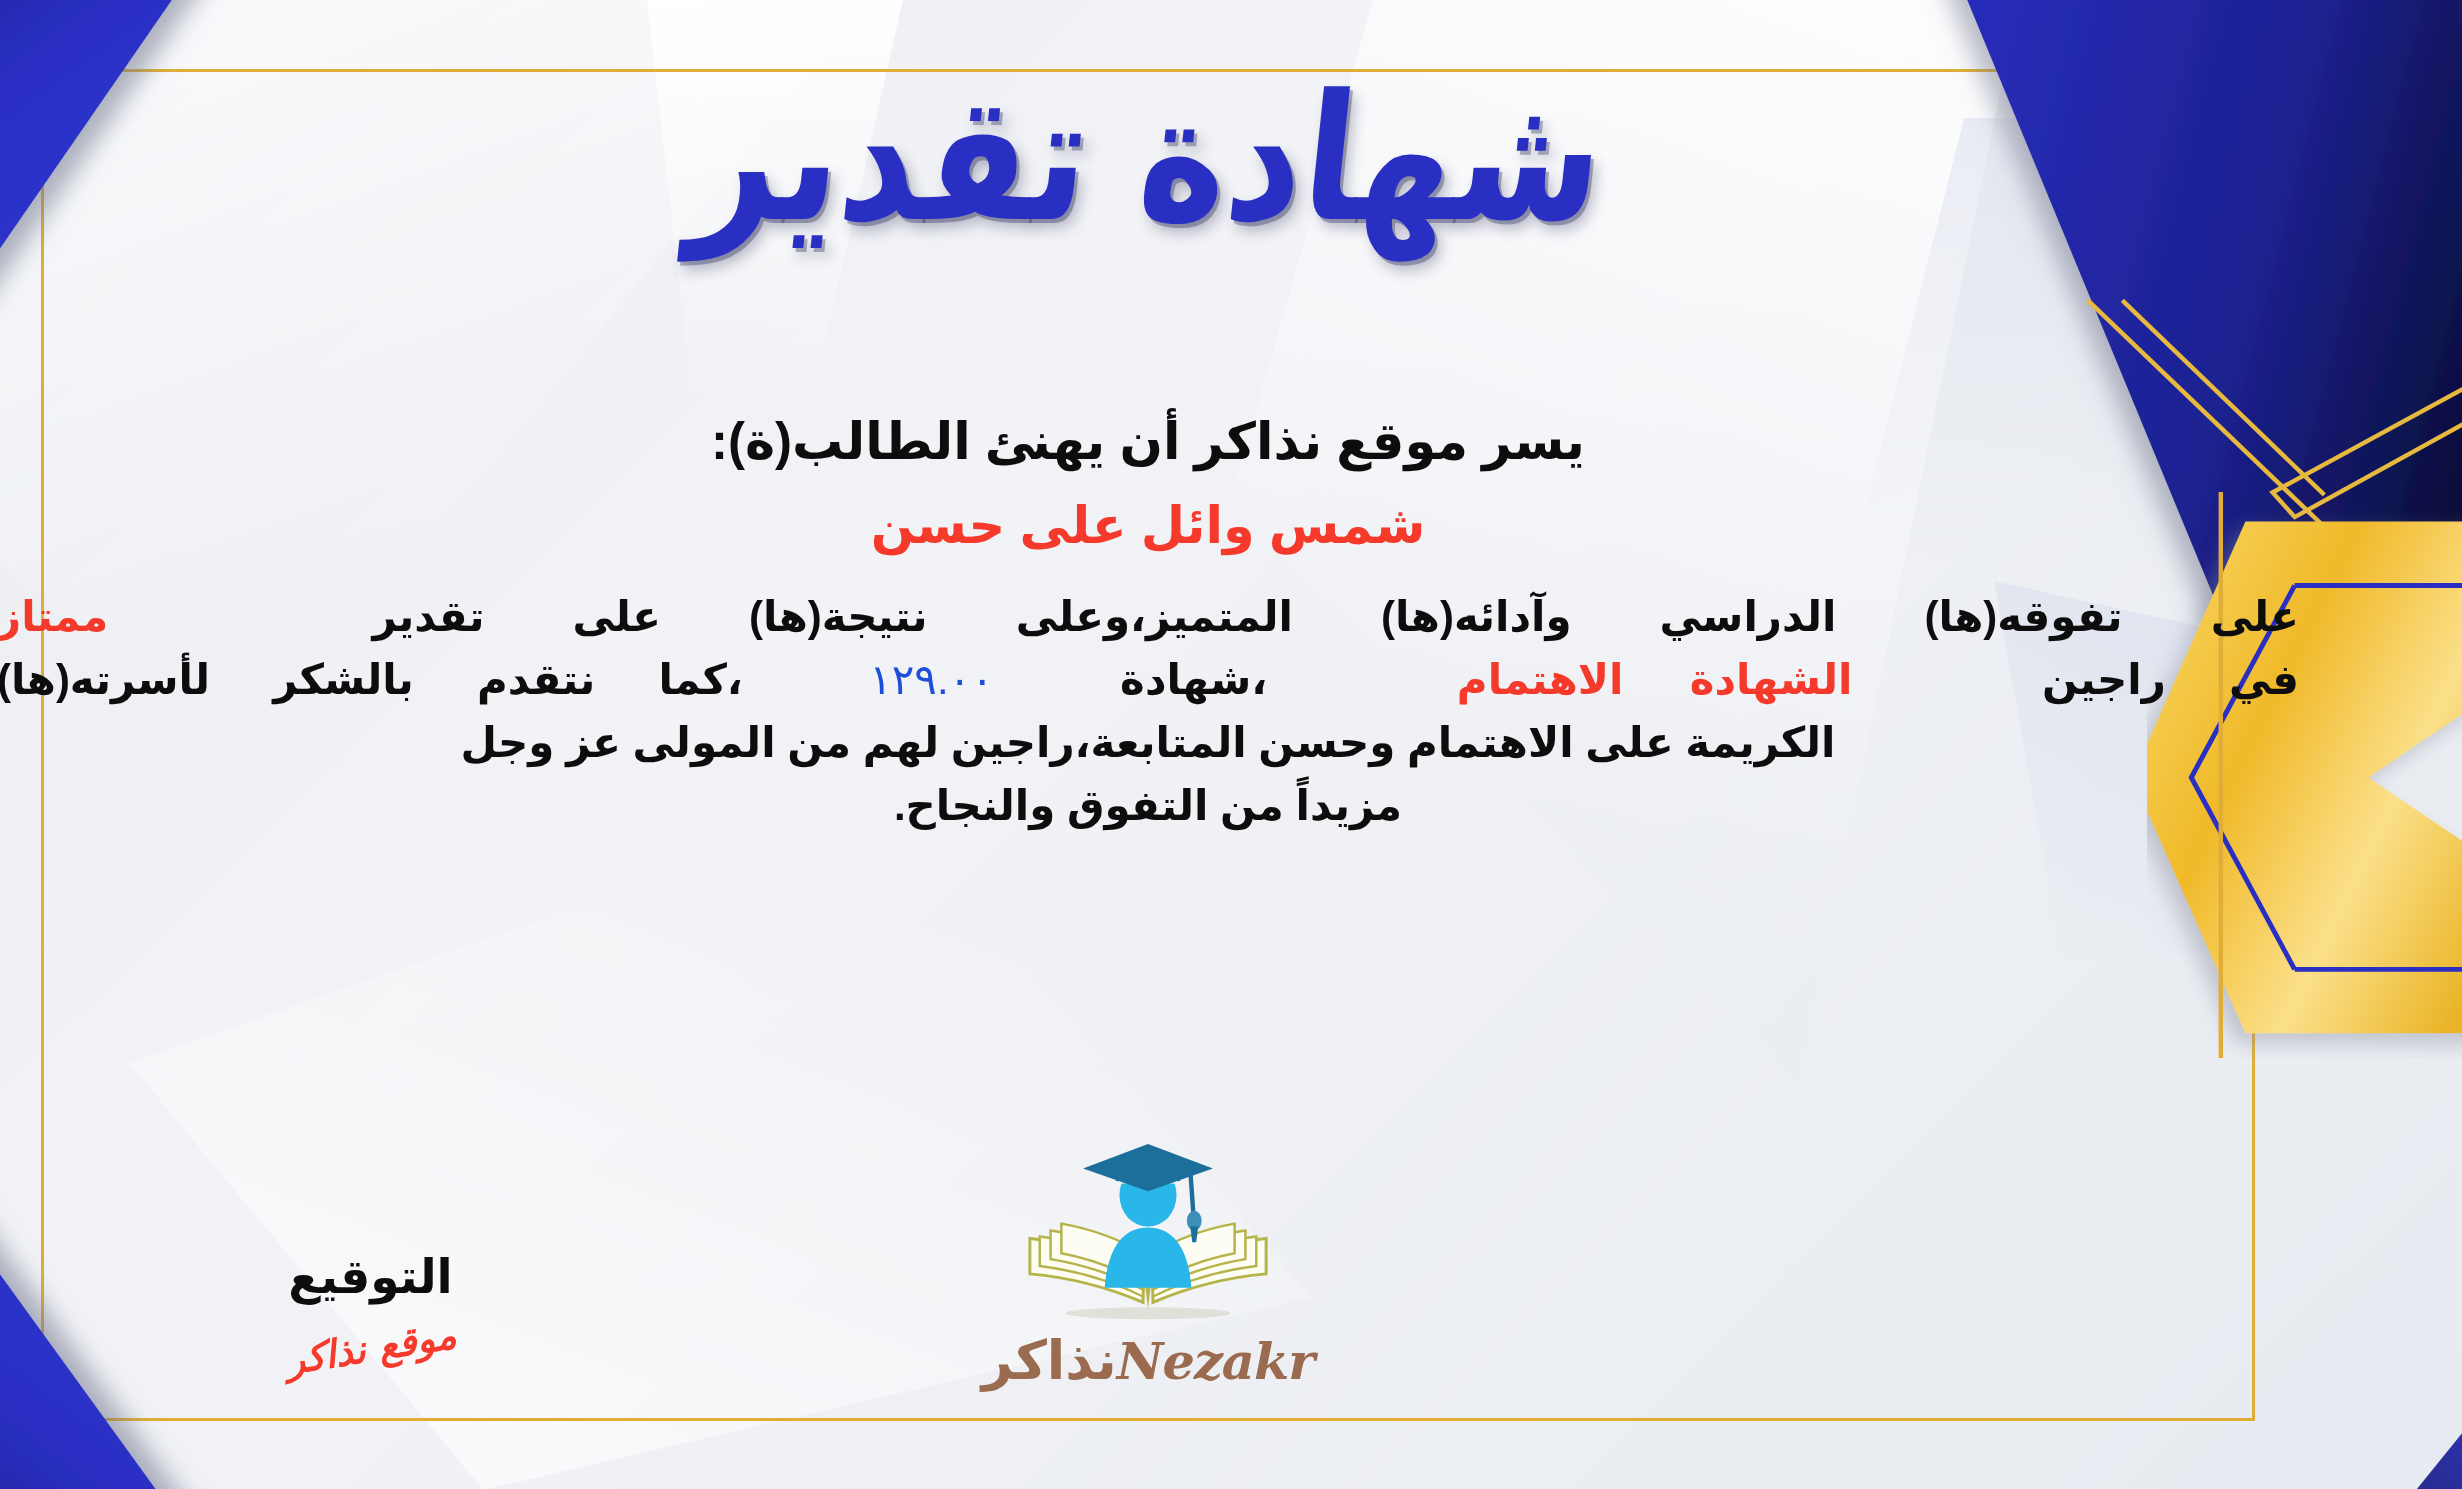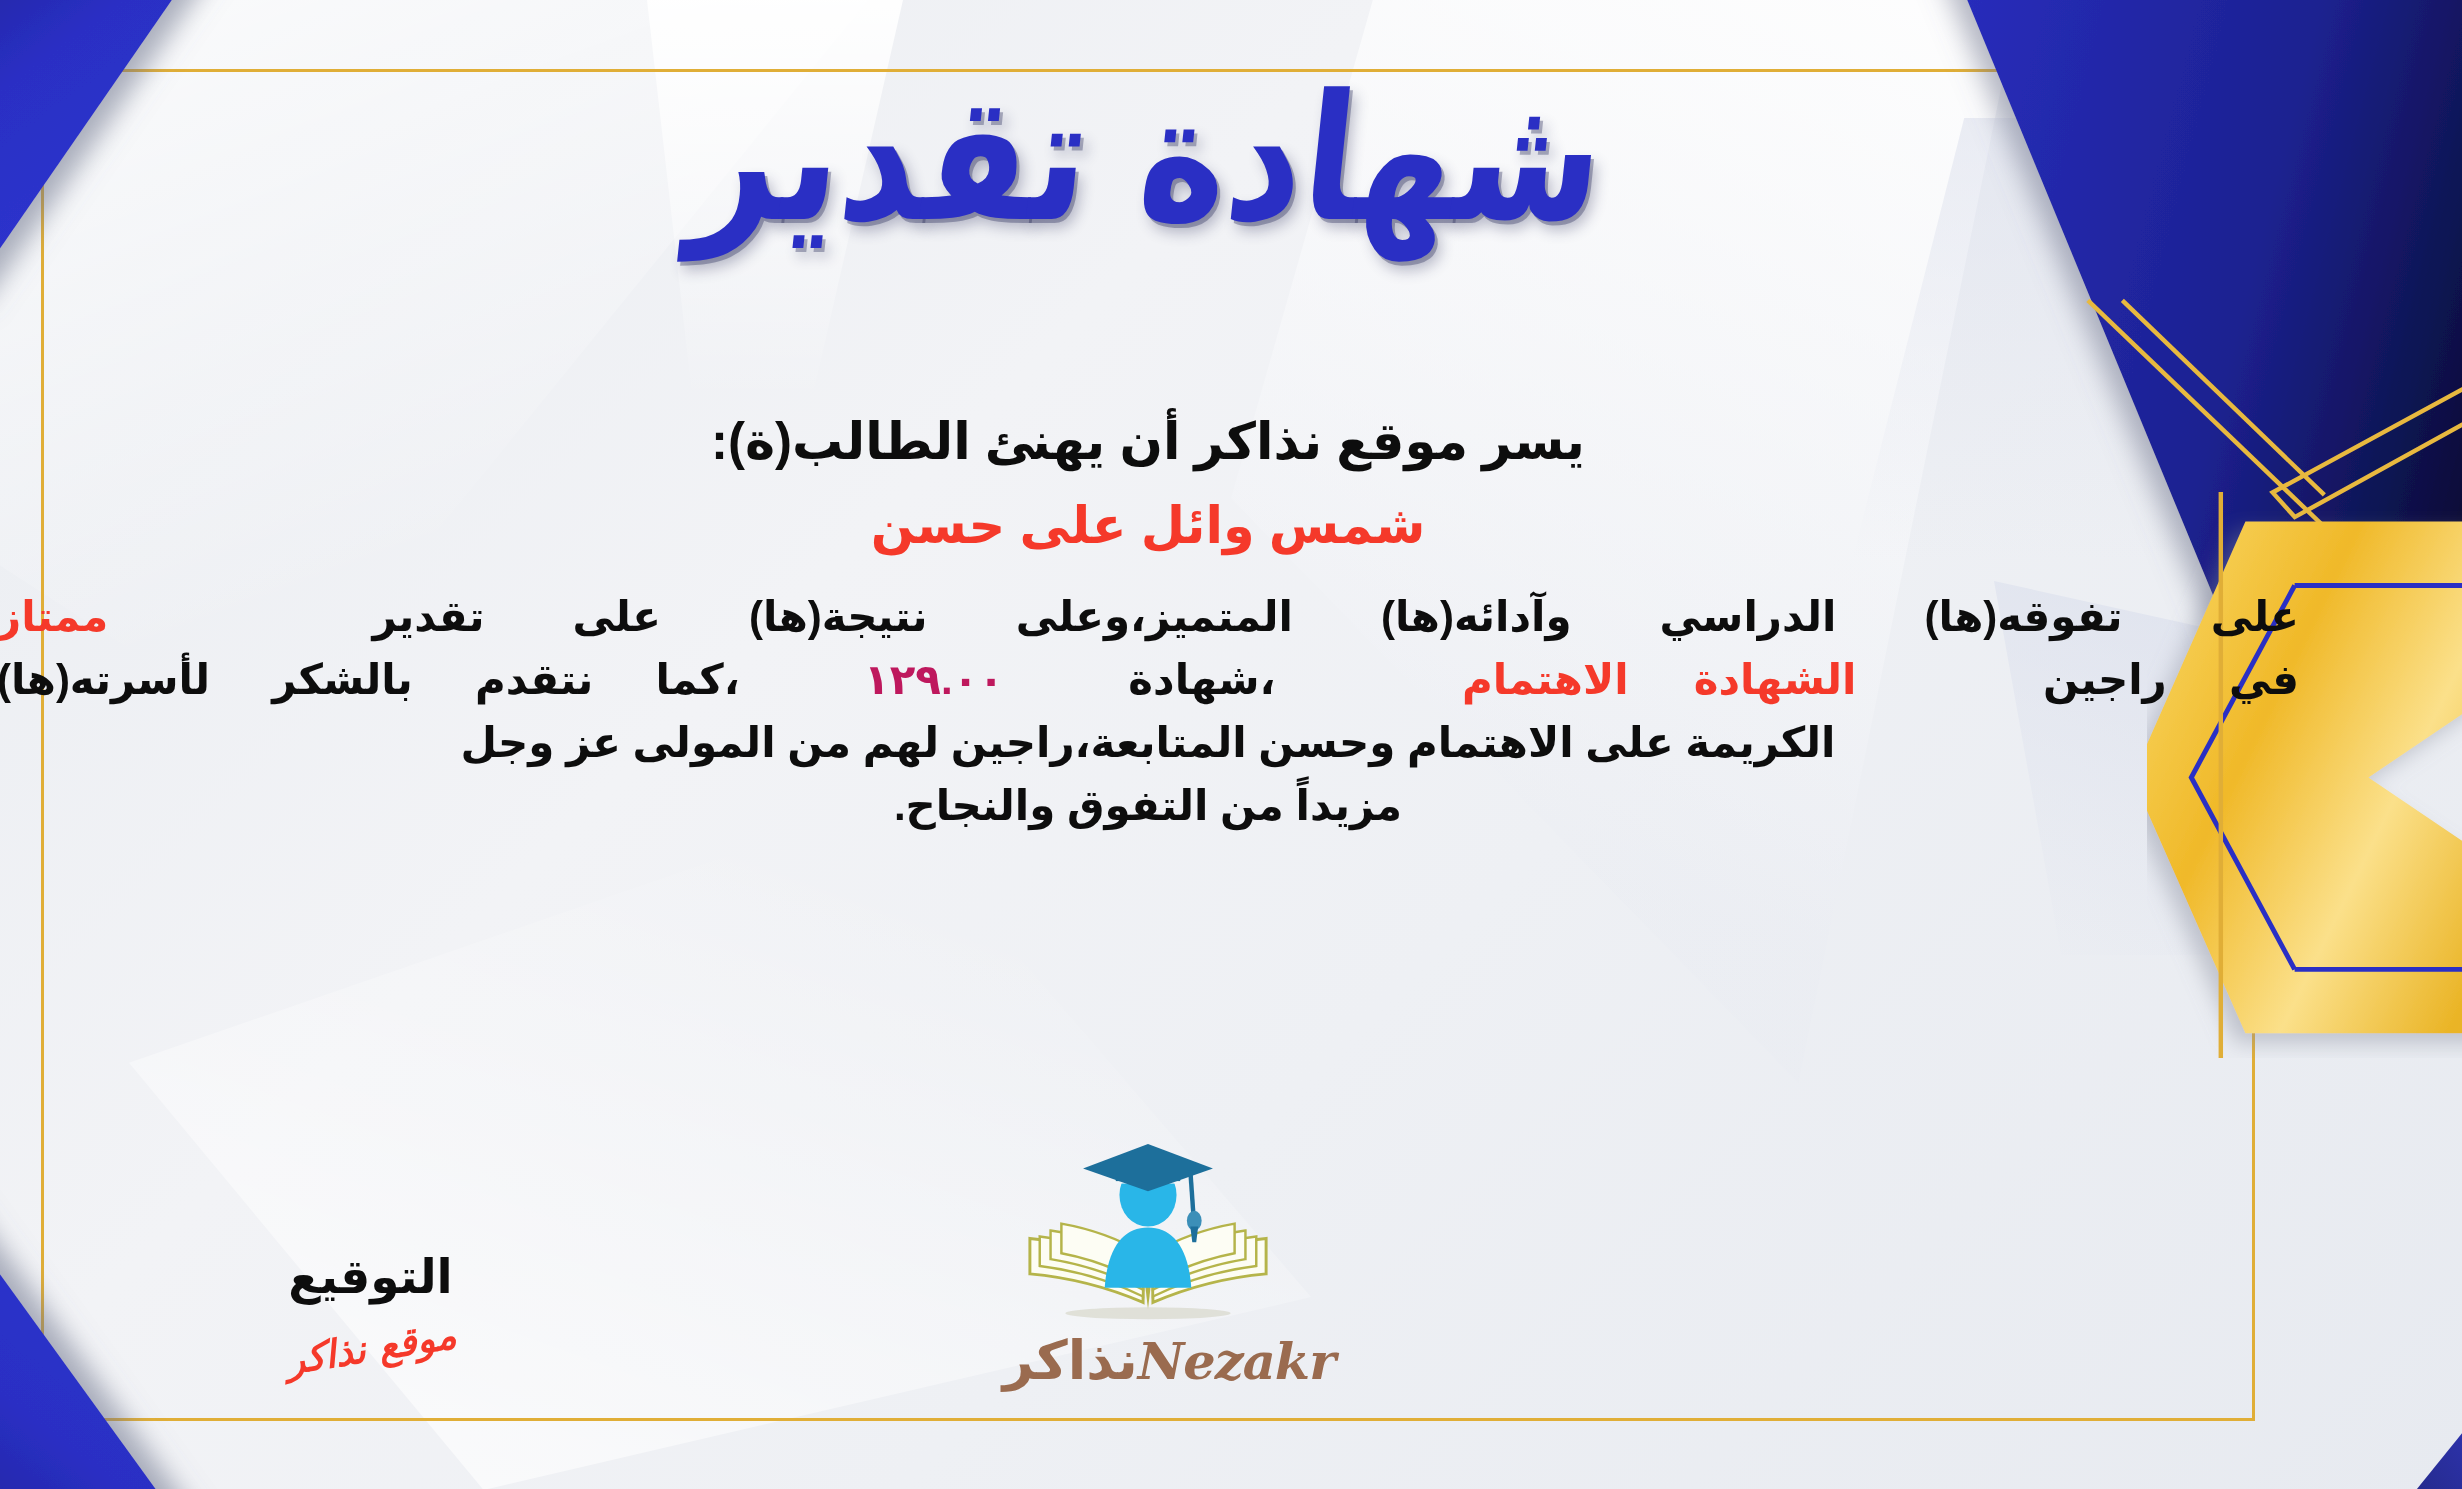--- a/index.html
+++ b/index.html
@@ -132,22 +132,22 @@
     text-align-last: justify;
     white-space: nowrap;
   }
   .para .centered { display: block; text-align: center; }
   .hl {
     color: #f5392a;
     font-family: "DejaVu Sans", "Liberation Sans", sans-serif;
     font-weight: 700;
   }
   .hl-num {
-    color: #be185d;
-    font-weight: 700;
+    color: #1d4ed8;
+    font-weight: 400;
     letter-spacing: 1px;
   }
 
   
   .sig-block {
     position: absolute;
     bottom: 120px;
     left: 384px;
     width: 305px;
     text-align: center;
@@ -170,21 +170,21 @@
     letter-spacing: -1px;
   }
 
   
   .logo-block {
     position: absolute;
     bottom: 98px;
     left: 50%;
     transform: translateX(-50%);
     width: 374px;
-    text-align: right;
+    text-align: center;
   }
   .logo-mark { display: block; margin: 0 auto; }
   .logo-word {
     margin-top: 2px;
     font-family: "DejaVu Serif", "Liberation Serif", serif;
     font-size: 51px;
     font-weight: 700;
     font-style: italic;
     color: #9a6b4f;
     letter-spacing: -1px;

